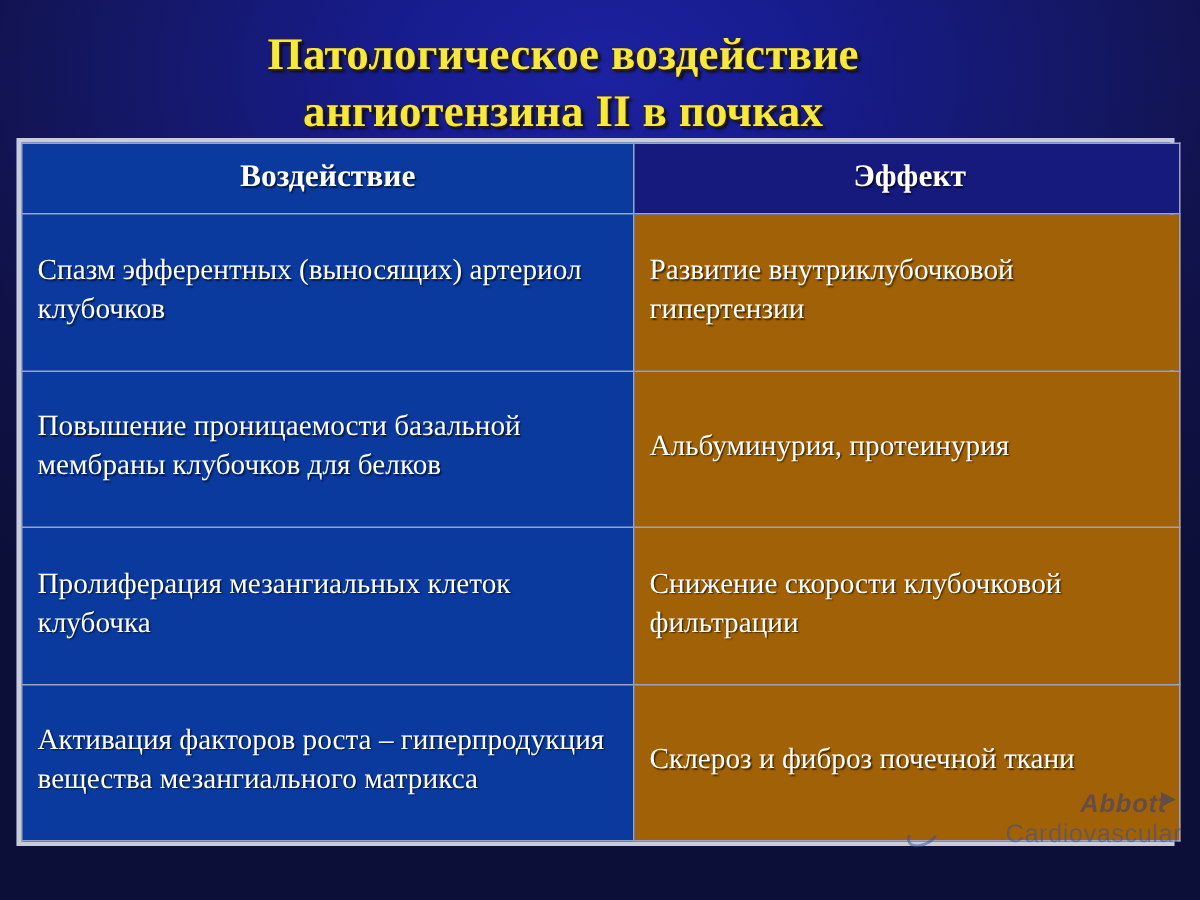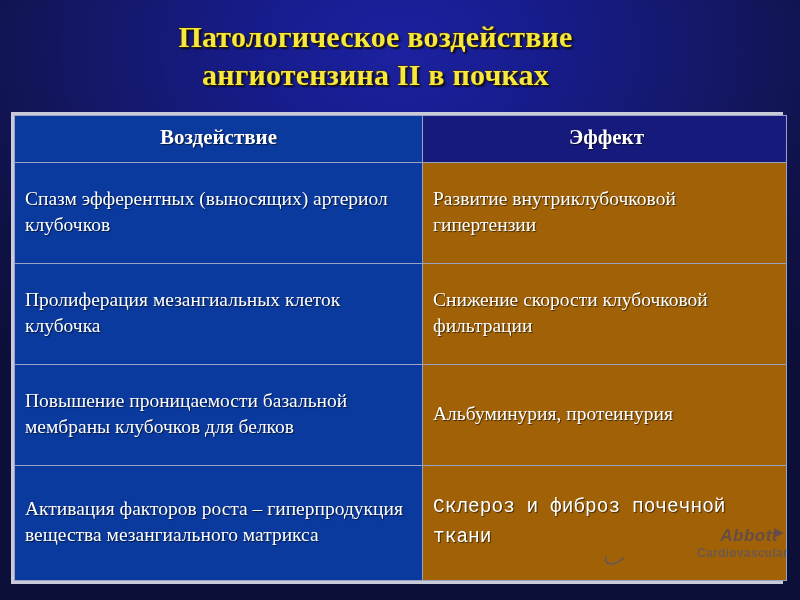--- a/index.html
+++ b/index.html
@@ -49,21 +49,21 @@
       1px 1px 0 #2a1a00,
       2px 2px 2px rgba(0,0,0,0.75),
       -1px -1px 0 rgba(60,40,0,0.55);
     white-space: pre-line;
   }
 
   
   #table-wrap {
     position: absolute;
     left: 11px;
-    top: 112px;
+    top: 92px;
     width: 772px;
     height: 472px;
     border: 3px solid #c9ccd8;
     background: #07349a;
   }
 
   table.data-table {
     width: 100%;
     height: 100%;
     border-collapse: collapse;
@@ -102,21 +102,21 @@
     line-height: 1.33;
     margin-top: 16px;
   }
   td.cell-right {
     background: #a16207;
     font-size: 19.5px;
     line-height: 1.33;
   }
   
   td.cell-right.loose { line-height: 1.85; }
-  td.cell-right.semiloose { line-height: 1.55; font-family: Liberation Mono, monospace; }
+  td.cell-right.semiloose { line-height: 1.55; }
 
   
   #watermark {
     position: absolute;
     right: 12px;
     bottom: 26px;
     width: 190px;
     height: 48px;
     pointer-events: none;
     opacity: 0.5;
@@ -130,22 +130,22 @@
     font-weight: bold;
     font-style: italic;
     color: #2a3a86;
     letter-spacing: 0.5px;
   }
   #watermark .wm-bottom {
     position: absolute;
     right: 0;
     top: 20px;
     font-family: "Liberation Sans", sans-serif;
-    font-size: 12px;
-    font-weight: bold;
+    font-size: 17px;
+    font-weight: normal;
     color: #39508f;
     letter-spacing: 0.3px;
   }
   #watermark .wm-swoosh {
     position: absolute;
     left: 6px;
     top: 24px;
     width: 22px;
     height: 14px;
     border: 2px solid #39508f;
@@ -184,26 +184,26 @@
           <th class="head-left">Воздействие</th>
           <th class="head-right">Эффект</th>
         </tr>
       </thead>
       <tbody>
         <tr>
           <td class="cell-left">Спазм эфферентных (выносящих) артериол клубочков</td>
           <td class="cell-right">Развитие внутриклубочковой гипертензии</td>
         </tr>
         <tr>
+          <td class="cell-left">Повышение проницаемости базальной мембраны клубочков для белков</td>
+          <td class="cell-right loose">Альбуминурия, протеинурия</td>
+        </tr>
+        <tr>
           <td class="cell-left">Пролиферация мезангиальных клеток клубочка</td>
           <td class="cell-right">Снижение скорости клубочковой фильтрации</td>
-        </tr>
-        <tr>
-          <td class="cell-left">Повышение проницаемости базальной мембраны клубочков для белков</td>
-          <td class="cell-right loose">Альбуминурия, протеинурия</td>
         </tr>
         <tr>
           <td class="cell-left">Активация факторов роста – гиперпродукция вещества мезангиального матрикса</td>
           <td class="cell-right semiloose">Склероз и фиброз почечной ткани</td>
         </tr>
       </tbody>
     </table>
   </div>
 
   <div id="watermark">

